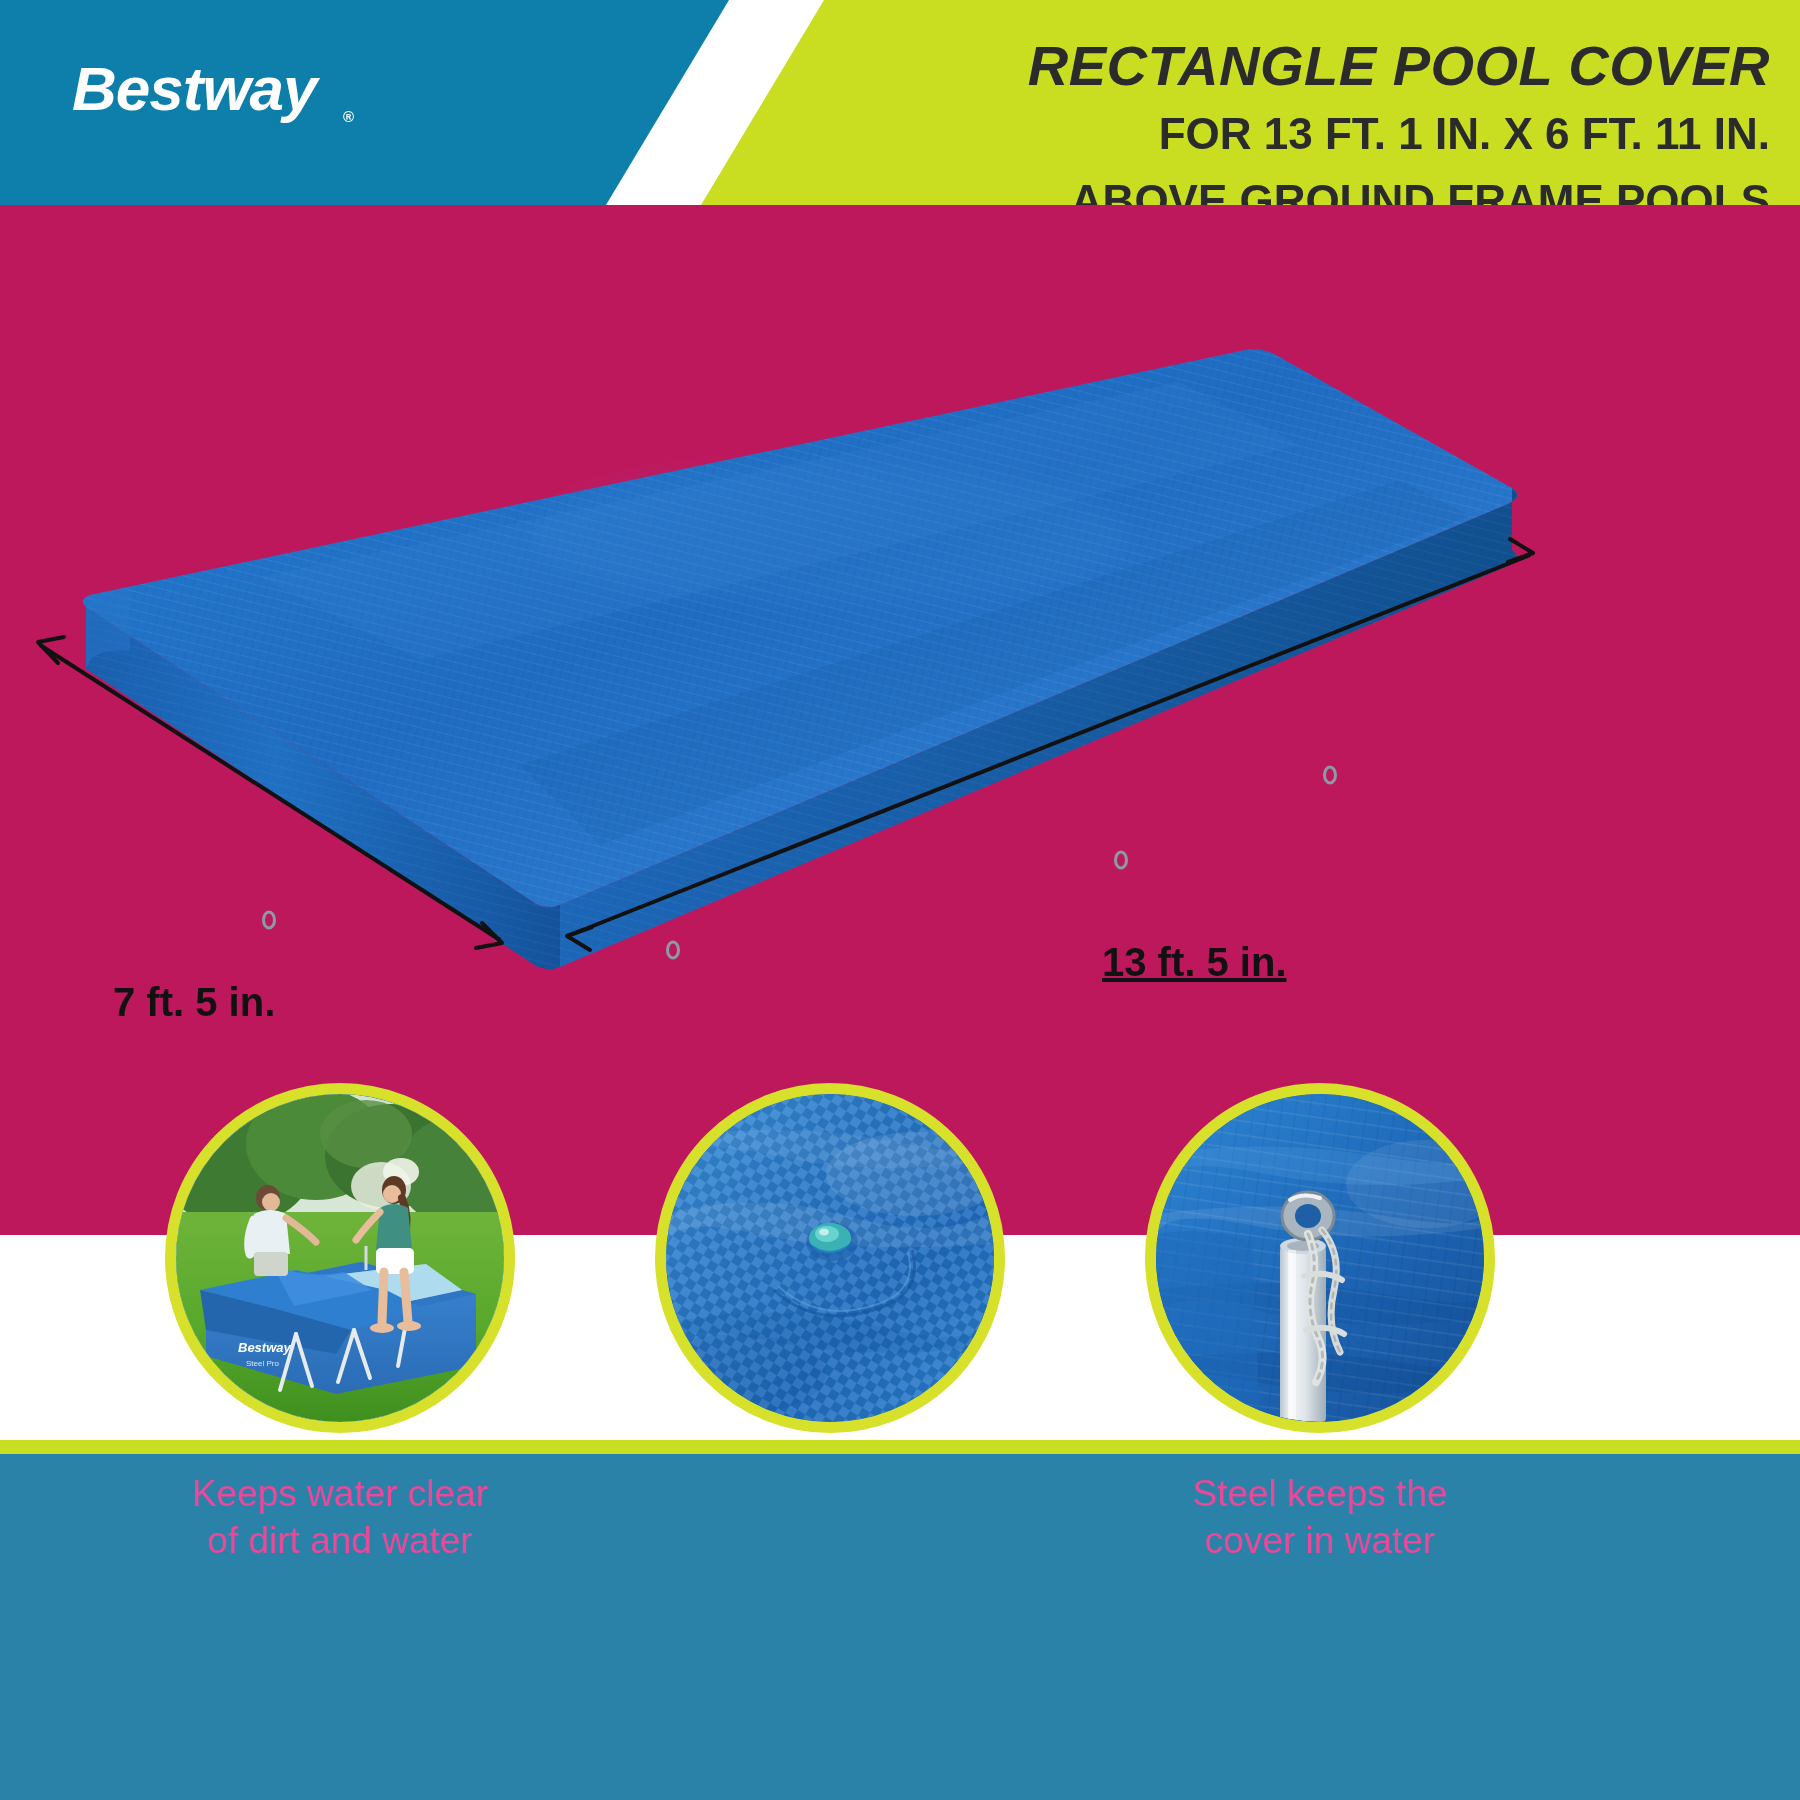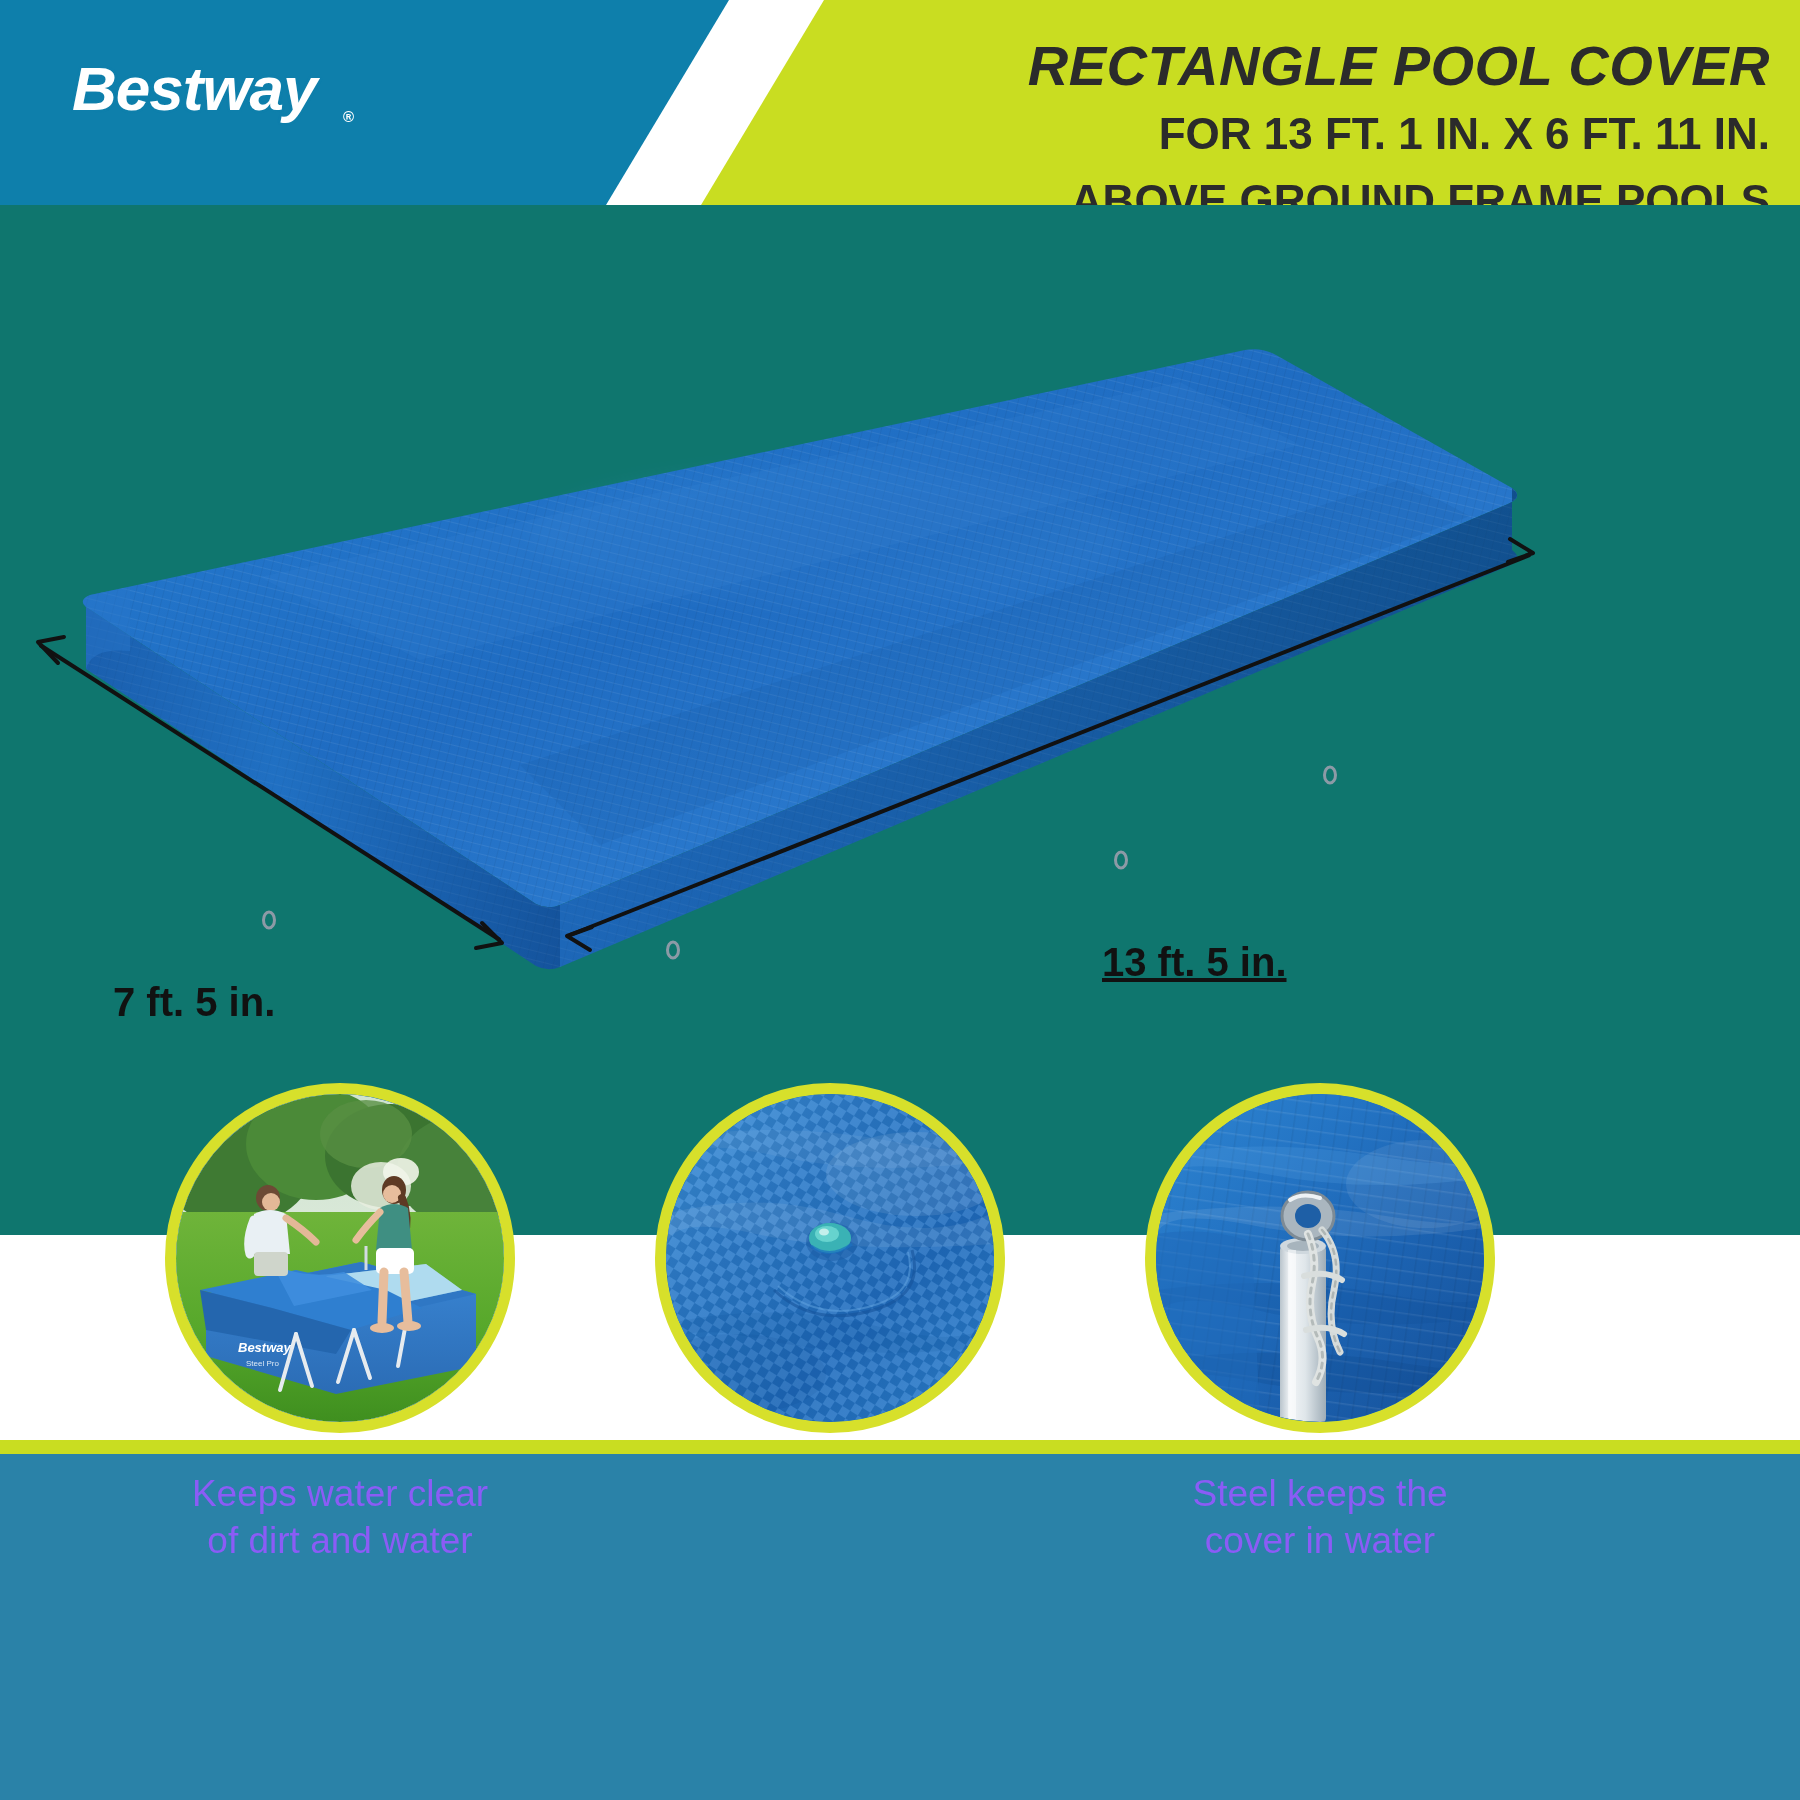--- a/index.html
+++ b/index.html
@@ -52,21 +52,21 @@
     font-stretch:condensed; white-space:nowrap;font-style:italic;
   }
   .title-sub {
     font-size:44px; font-weight:bold; color:#2b2b2b;
     line-height:1.25; margin-top:12px; white-space:nowrap;
   }
 
   
   .hero {
     position:absolute; left:0; top:205px; width:1800px; height:1030px;
-    background:#0f766e;
+    background:#be185d;
   }
   .hero svg { position:absolute; left:0; top:0; }
 
   .dim-label {
     position:absolute;
     font-size:40px; font-weight:bold; color:#111111;
     white-space:nowrap;
   }
   .dim-w { left:113px; top:775px; }
   .dim-l { left:1102px; top:735px;text-decoration:underline; }
@@ -92,21 +92,21 @@
     position:relative; width:350px; height:350px; margin:0 auto;
     border-radius:50%;
     border:11px solid #d7e02b;
     overflow:hidden;
     background:#1b6fc0;
   }
   .circle-inner { position:absolute; inset:0; overflow:hidden; border-radius:50%; }
 
   .caption {
     position:absolute; left:0; width:500px; top:388px;
-    font-size:37px; color:#8b5cf6; line-height:1.27;
+    font-size:37px; color:#ec4899; line-height:1.27;
   }
 </style>
 </head>
 <body>
 
 <div class="header">
   <div class="header-blue"></div>
   <div class="header-white-slash"></div>
 
   <div class="logo">Bestway</div>

